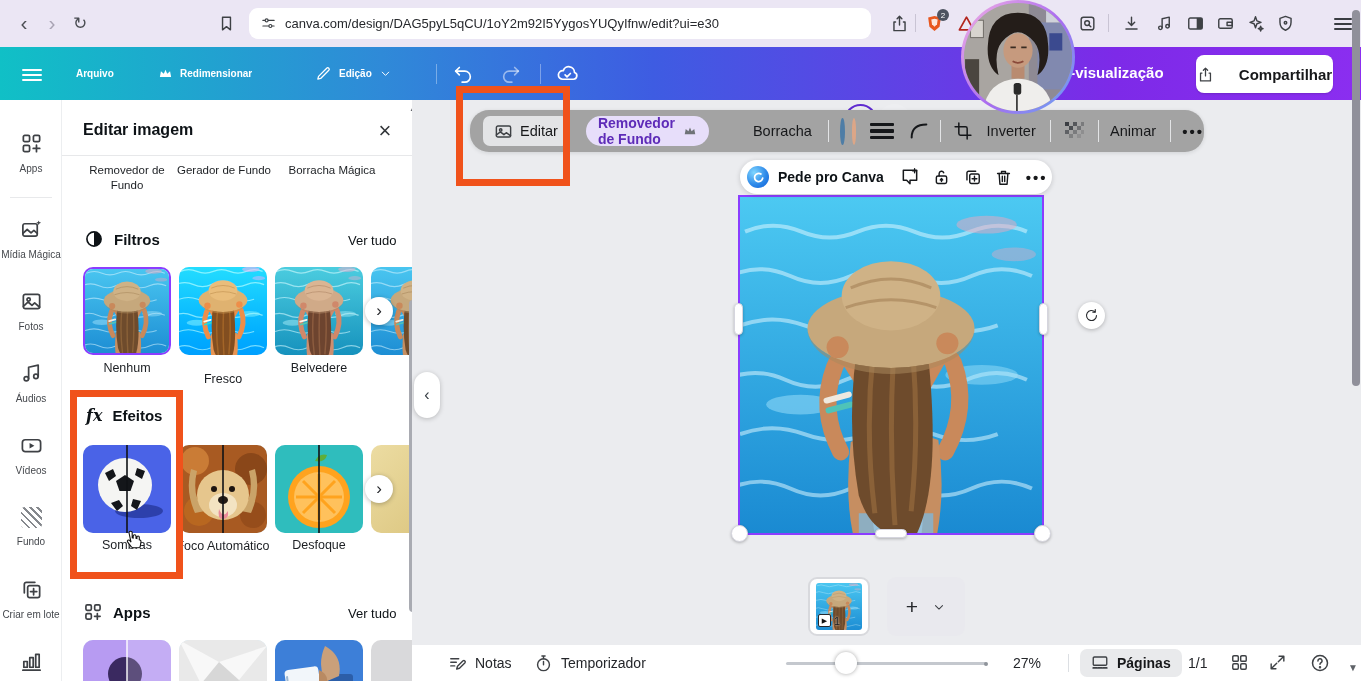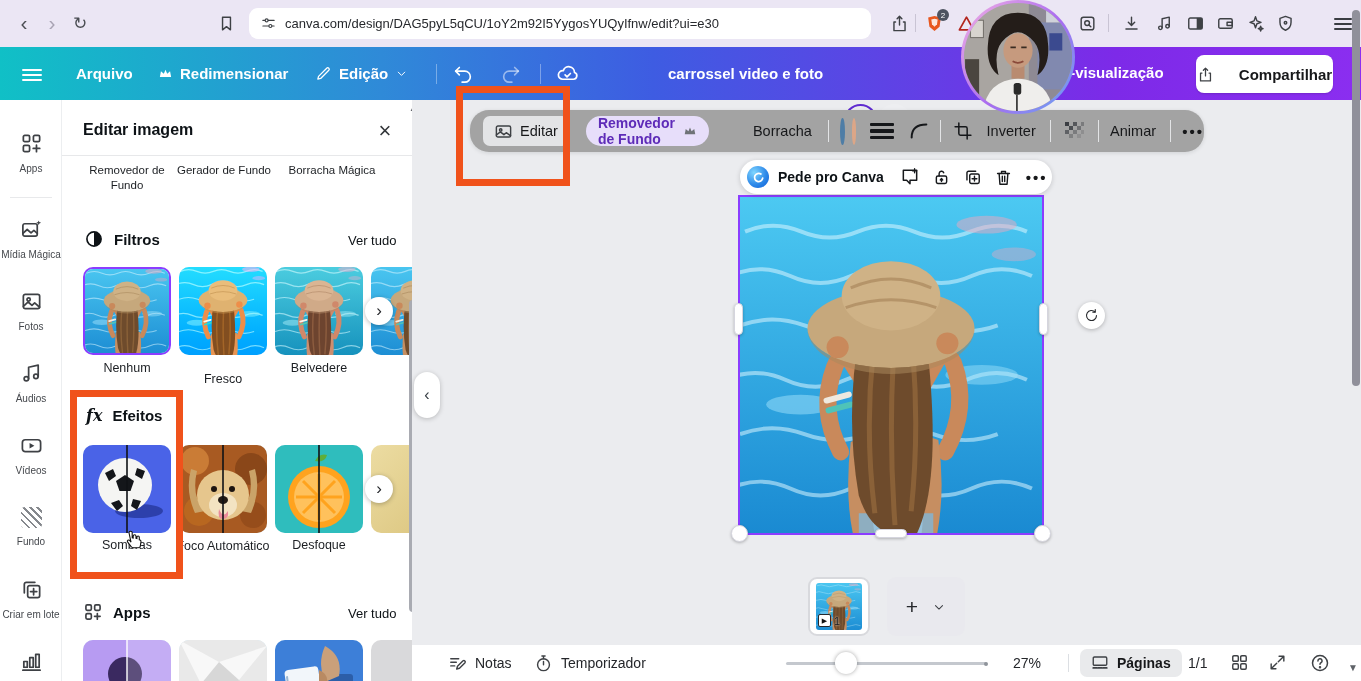--- a/index.html
+++ b/index.html
@@ -17,21 +17,21 @@
 #urltext{font-size:13px;color:#27292d;white-space:nowrap;overflow:hidden}
 .bico{position:absolute;top:14px}
 .badge2{position:absolute;top:-5px;right:-5px;width:12px;height:12px;border-radius:50%;background:#4d5360;color:#fff;font-size:8px;display:flex;align-items:center;justify-content:center}
 .vdiv{position:absolute;top:14px;width:1px;height:18px;background:#c9c4d4}
 #brave-logo{width:18px;height:18px;border-radius:50%;background:conic-gradient(#8a2be2,#d92a6e,#f57b27,#8a2be2)}
 .hamb i,.hamb2 i{display:block;width:18px;height:2px;background:#3a3d42;margin:3px 0;border-radius:1px}
 .hamb2 i{background:#fff;width:20px}
 
 
 #cheader{position:absolute;left:0;top:47px;width:1361px;height:53px;background:linear-gradient(90deg,#10c0c6 0%,#2f8ad8 28%,#3e5ce2 48%,#7d2ae8 82%,#8b2ef0 100%);color:#fff}
-.hbtn{position:absolute;top:0;height:53px;display:flex;align-items:center;gap:7px;color:#fff;font-size:15px;font-weight:700}
+.hbtn{position:absolute;top:0;height:53px;display:flex;align-items:center;gap:7px;color:#fff;font-size:10px;font-weight:700}
 .hdiv{position:absolute;top:17px;width:1px;height:20px;background:rgba(255,255,255,.35)}
 #share-btn{position:absolute;left:1196px;top:55px;width:137px;height:38px;background:#fff;border-radius:8px;display:flex;align-items:center;justify-content:center;gap:25px;color:#17181a;font-size:15px;font-weight:700;box-shadow:0 1px 2px rgba(0,0,0,.15)}
 #avatarA{position:absolute;left:844px;top:57px;width:33px;height:33px;border-radius:50%;border:2px solid #5f2bd0;color:#fff;font-size:16px;font-weight:700;display:flex;align-items:center;justify-content:center}
 #pluscirc{position:absolute;left:878px;top:57px;width:33px;height:33px;border-radius:50%;background:rgba(255,255,255,.14);color:#fff;font-size:21px;font-weight:400;display:flex;align-items:center;justify-content:center}
 
 
 #rail{position:absolute;left:0;top:100px;width:62px;height:581px;background:#fff;overflow:hidden;border-right:1px solid #eceef0}
 .ritem{position:absolute;left:0;width:62px;text-align:center;color:#42454a}
 .ritem .lbl{display:block;font-size:10px;color:#45484d;margin-top:4px;white-space:nowrap}
 .stripes{display:inline-block;width:21px;height:21px;border-radius:4px;background:repeating-linear-gradient(45deg,#85888d 0 2px,#fff 2px 5px)}
@@ -347,23 +347,20 @@
           <path d="M20 10H10a6 6 0 0 0 0 12h3"></path>
         </svg>
       </span>
     <div class="hdiv" style="left:540px"></div>
     <span class="ico" style="position:absolute;left:556px;top:15px;color:#fff">
         <svg class="ln" width="23" height="23" viewBox="0 0 24 24">
           <path d="M7 18a4.5 4.5 0 1 1 .6-8.96A6 6 0 0 1 19.3 11 3.6 3.6 0 0 1 18 18z"></path>
           <path d="M9.5 13.5l2 2 3.5-3.5"></path>
         </svg>
       </span>
-    <div class="hbtn" style="left:668px">
-        <span style="font-weight:600">carrossel video e foto</span>
-      </div>
     <div id="avatarA">
         <span>A</span>
       </div>
     <div id="pluscirc">+</div>
     <span class="ico" style="position:absolute;left:925px;top:62px;color:#fff">
         <svg width="24" height="24" viewBox="0 0 24 24" fill="#fff">
           <rect x="4" y="13" width="3" height="7" rx="1"></rect>
           <rect x="10.5" y="7" width="3" height="13" rx="1"></rect>
           <rect x="17" y="10" width="3" height="10" rx="1"></rect>
         </svg>

